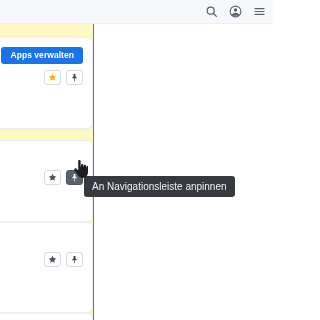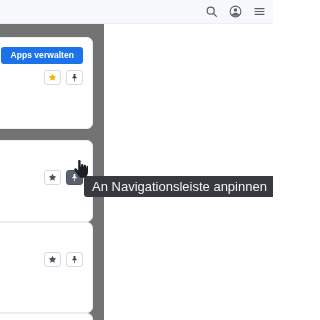--- a/index.html
+++ b/index.html
@@ -48,24 +48,24 @@
     color: #5b5f66;
     cursor: pointer;
   }
   .topbar-icon svg { display: block; }
 
   
   .content-col {
     position: absolute;
     left: 0;
     top: 24px;
-    width: 104px;
+    width: 94px;
     height: 296px;
-    background: #737373;
-    border-right: 3px solid #737373;
+    background: #fef9c3;
+    border-right: 1px solid #737373;
     box-sizing: border-box;
     overflow: hidden;
   }
 
   
   .card {
     position: absolute;
     left: -120px;
     width: 213px;
     background: #ffffff;
@@ -147,21 +147,21 @@
   
   .tooltip {
     position: absolute;
     left: 84px;
     top: 176px;
     height: 21px;
     padding: 0 8px;
     background: #36393e;
     color: #f1f2f4;
     border-radius: 3px;
-    font-size: 13px;
+    font-size: 10px;
     line-height: 21px;
     white-space: nowrap;
     font-family: "Liberation Sans", sans-serif;
     z-index: 40;
   }
 
   
   .cursor {
     position: absolute;
     left: 74px;

